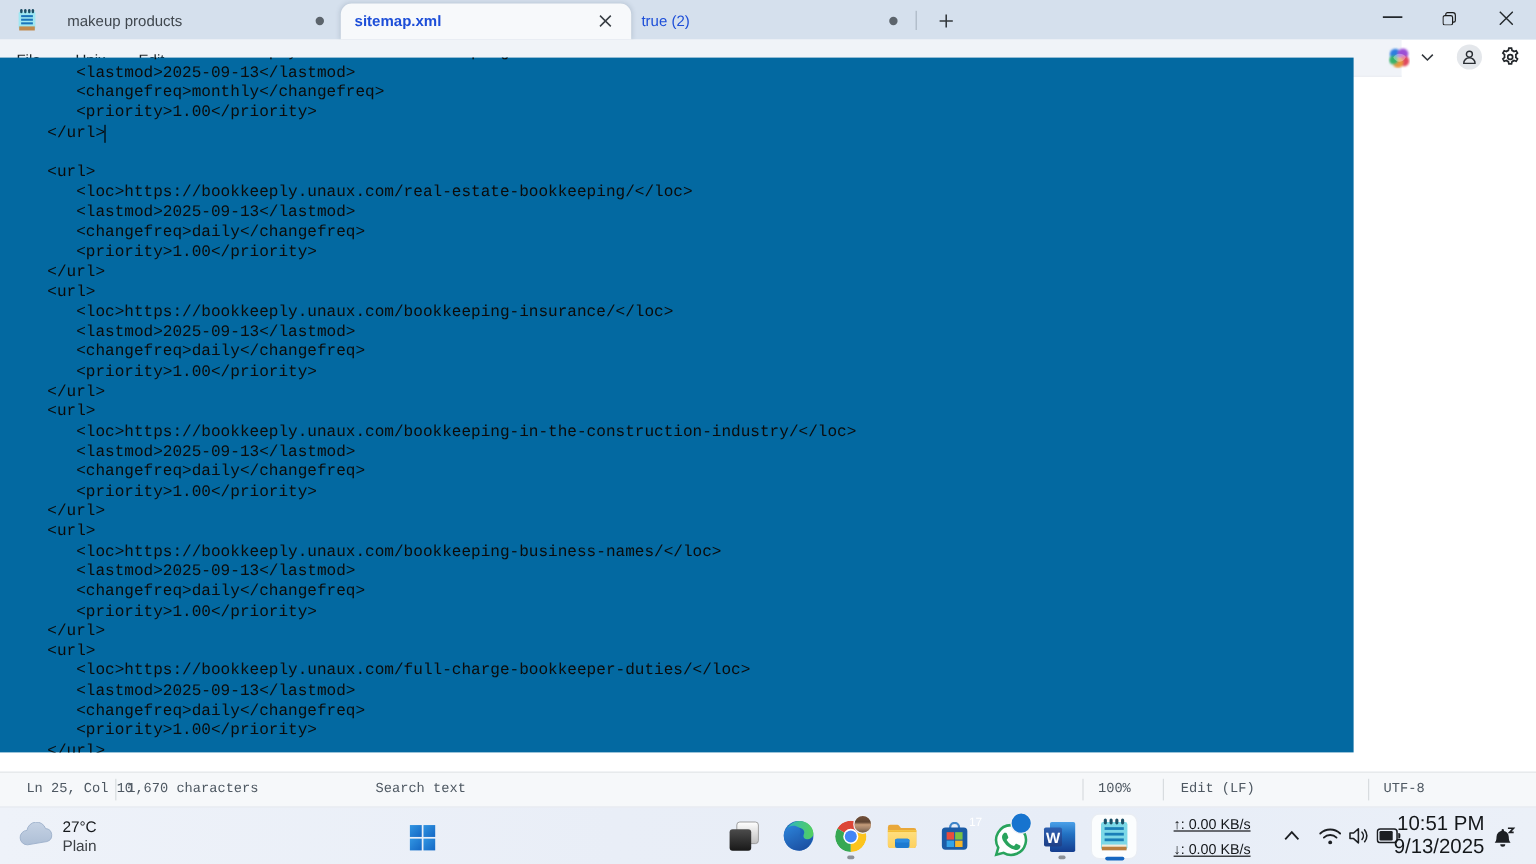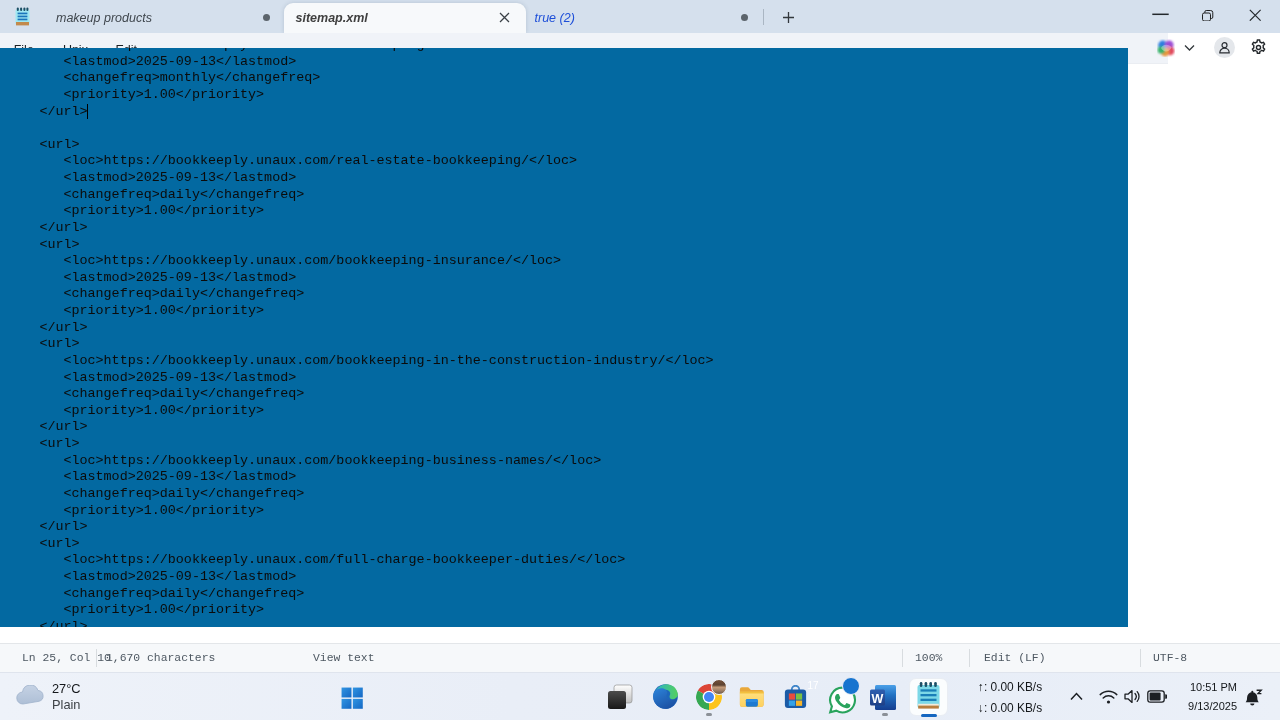--- a/index.html
+++ b/index.html
@@ -1,26 +1,26 @@
 <!DOCTYPE html>
 <html><head>
 <meta charset="utf-8">
 <style>
   * { margin:0; padding:0; box-sizing:border-box; }
   html,body { width:1280px; height:720px; overflow:hidden; }
   body { font-family:"Liberation Sans", sans-serif; position:relative; background:#fff; }
   .abs { position:absolute; }
 
   
-  #titlebar { left:0; top:0; width:1280px; height:33px; background:#d5e0ed;font-style:italic; }
+  #titlebar { left:0; top:0; width:1280px; height:33px; background:#d5e0ed; }
   #tab-active { left:284.4px; top:3px; width:241.7px; height:30px; background:#f7f9fb; border-radius:9px 9px 0 0; box-shadow:0 0 4px rgba(40,60,90,0.18); }
   .tabtxt { font-size:12.5px; color:#333a40; }
   #tab1-label { left:56px; top:10.8px; color:#40474e; }
   #tab1-dot { left:262.5px; top:14.2px; width:7px; height:7px; border-radius:50%; background:#5c646c; }
-  #tabact-label { left:295.5px; top:10.8px; font-weight:bold; color:#404040; }
+  #tabact-label { left:295.5px; top:10.8px; font-weight:bold; color:#1d4ed8; }
   #tab3-label { left:534.5px; top:10.8px; color:#1d4ed8; }
   #tab3-dot { left:741.3px; top:14.2px; width:7px; height:7px; border-radius:50%; background:#5c646c; }
   #tabsep { left:763px; top:9px; width:1px; height:16px; background:#aab6c3; }
 
   
   #menubar { left:0; top:33px; width:1168px; height:31px; background:#f0f3f8; border-bottom:1px solid #eaedf2; }
   .menuitem { top:10.3px; font-size:12.5px; color:#1d2124; }
 
   
   #editor { left:0; top:48px; width:1128px; height:579px; background:#0369a1; overflow:hidden; }
@@ -36,22 +36,22 @@
   
   #taskbar { left:0; top:672px; width:1280px; height:48px; background:linear-gradient(90deg,#eef2f9 0%,#e9eef7 40%,#e7edf7 70%,#ebf0f8 100%); border-top:1px solid #dfe4ed;padding-left:16px; }
   .tb { position:absolute; }
   #weather-temp { left:52px; top:8px; font-size:12.8px; color:#14171a; }
   #weather-cond { left:52px; top:24px; font-size:12.8px; color:#3e4247; }
   #search { left:378px; top:11px; width:208px; height:27px; background:#fff; border:1px solid #d8dce3; border-radius:14px; overflow:hidden; }
   #search-label { left:37px; top:6px; font-size:12.9px; color:#3e4247; position:absolute; }
   .rundot { position:absolute; top:40px; width:6px; height:3px; border-radius:2px; background:#8b9097; }
   #np-hover { left:909px; top:5px; width:39px; height:38px; background:#fbfdfe; border:1px solid #e9edf3; border-radius:7px; }
   #np-pill { left:921px; top:41px; width:16px; height:3.2px; border-radius:2px; background:#1566c0; }
-  .traytxt { font-size:11.9px; color:#14171a; }
-  #clock { right:43px; top:5.2px; text-align:right; font-size:11px; color:#14171a; line-height:18.6px; position:absolute; }
+  .traytxt { font-size:11.9px; color:#14171a;text-decoration:underline; }
+  #clock { right:43px; top:5.2px; text-align:right; font-size:17px; color:#14171a; line-height:18.6px; position:absolute; }
 </style>
 </head>
 <body>
 
 <div id="titlebar" class="abs">
   <div id="tab-active" class="abs"></div>
   <div class="abs tabtxt" id="tab1-label">makeup products</div>
   <div class="abs" id="tab1-dot"></div>
   <div class="abs tabtxt" id="tabact-label">sitemap.xml</div>
   <svg class="abs" style="left:498.5px;top:12px" width="11" height="11" viewBox="0 0 11 11">
@@ -162,21 +162,21 @@
       &lt;priority&gt;1.00&lt;/priority&gt;
    &lt;/url&gt;</pre>
   <div id="caret" class="abs"></div>
   <div id="sbthumb" class="abs"></div>
 </div>
 
 <div id="statusbar" class="abs">
   <div class="abs st" style="left:22px">Ln 25, Col 10</div>
   <div class="abs stsep" style="left:96px"></div>
   <div class="abs st" style="left:106px">1,670 characters</div>
-  <div class="abs st" style="left:313px">View text</div>
+  <div class="abs st" style="left:313px">Search text</div>
   <div class="abs stsep" style="left:902px"></div>
   <div class="abs st" style="left:915px">100%</div>
   <div class="abs stsep" style="left:969px"></div>
   <div class="abs st" style="left:984px">Edit (LF)</div>
   <div class="abs stsep" style="left:1140px"></div>
   <div class="abs st" style="left:1153px">UTF-8</div>
 </div>
 
 <div id="taskbar" class="abs">
 

